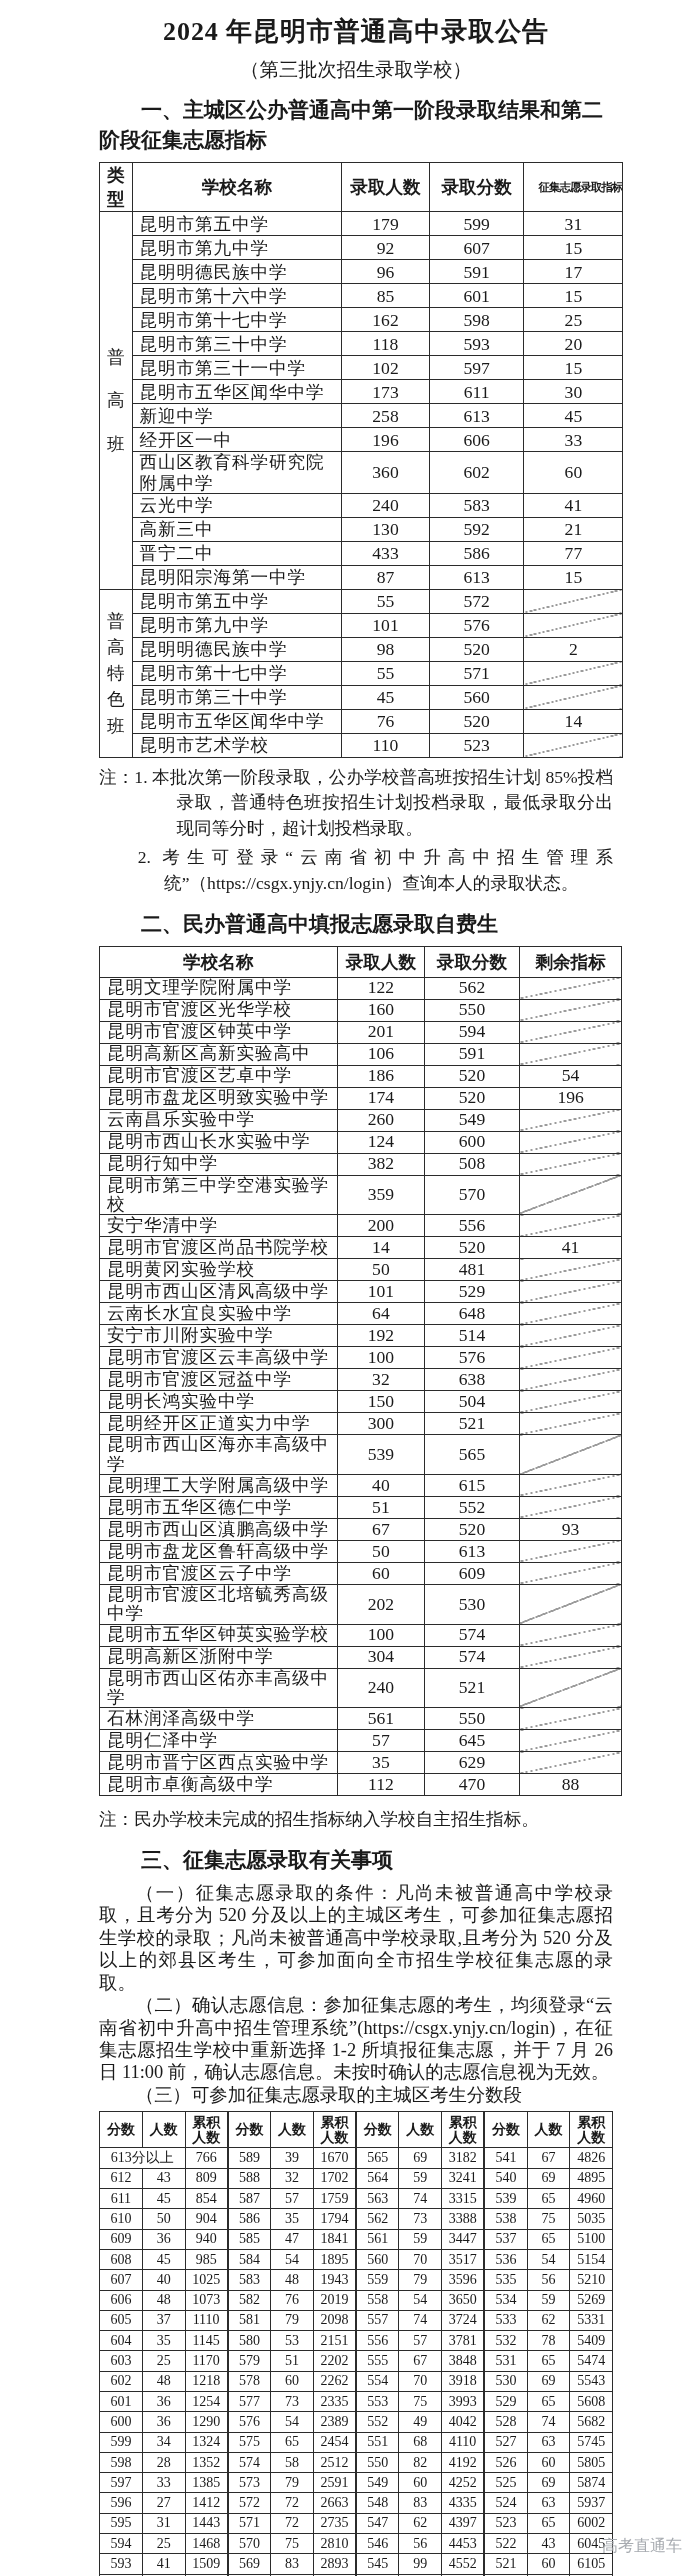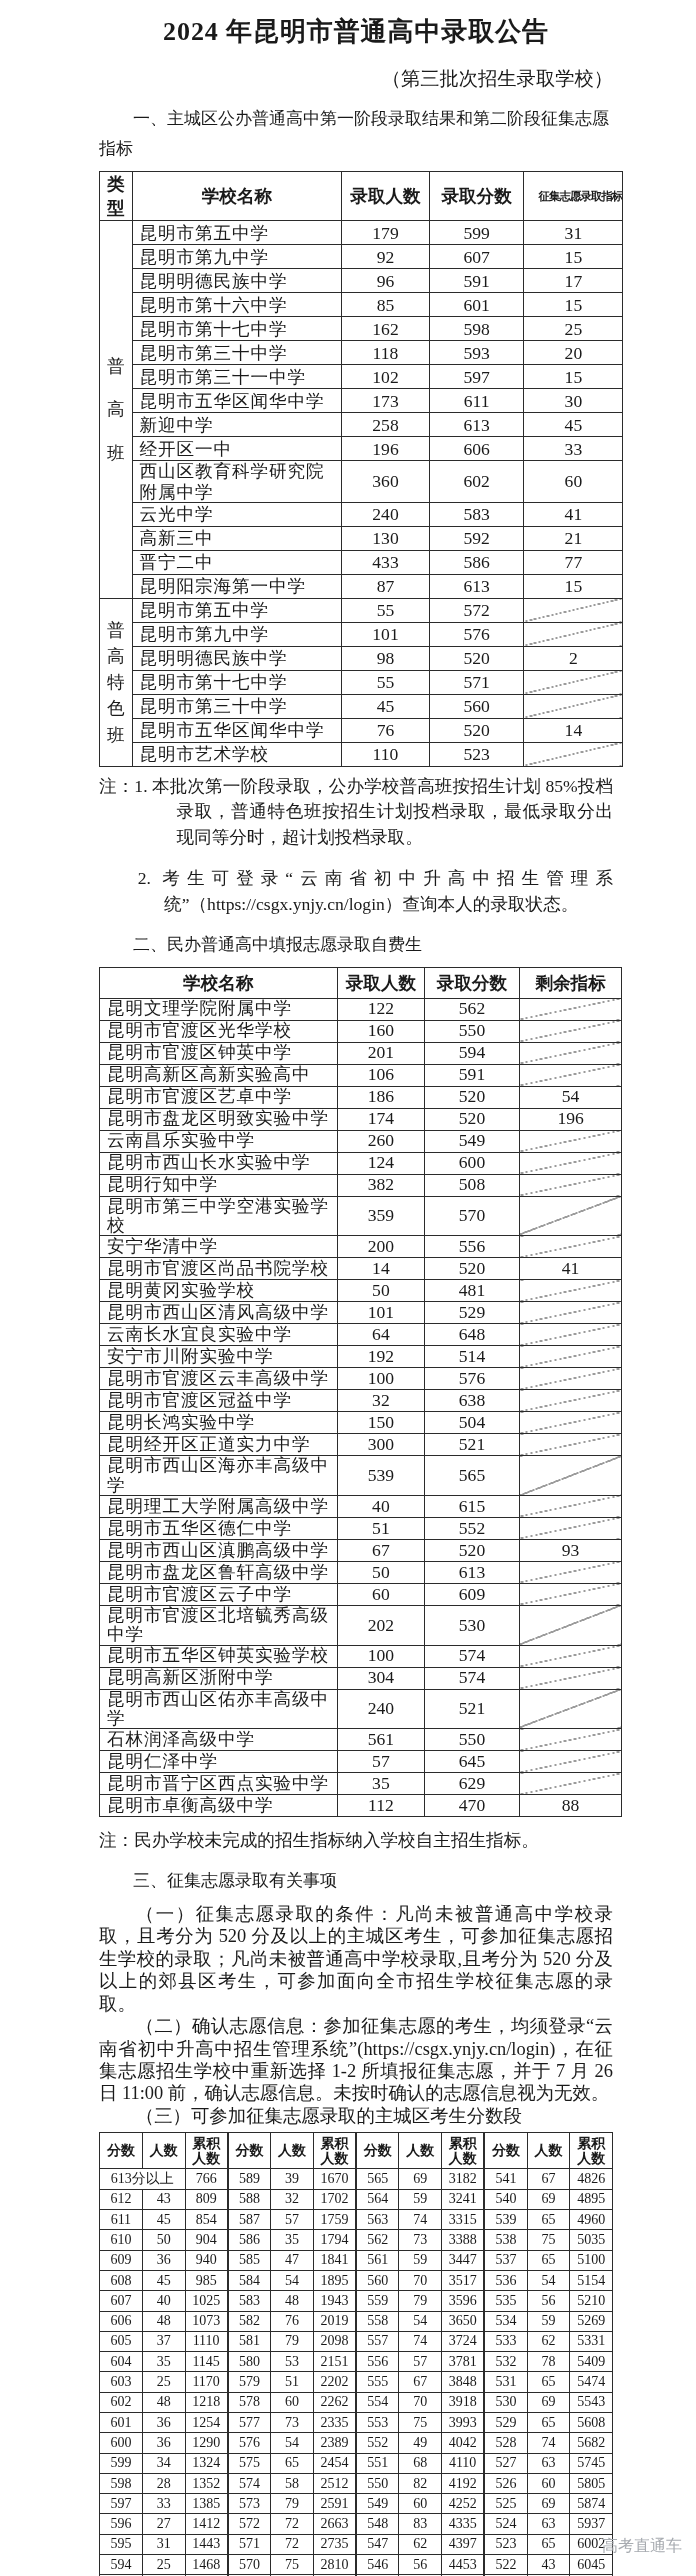--- a/index.html
+++ b/index.html
@@ -2,23 +2,23 @@
 <html style="font-size:14px"><head>
 <meta charset="utf-8">
 <style>
   html,body{margin:0;padding:0;background:#ffffff;}
   body{width:696px;height:2576px;overflow:hidden;position:relative;
        font-family:"Liberation Serif","DejaVu Serif",serif;color:#1a1a1a;}
   .page{position:absolute;left:0;top:0;width:696px;height:2576px;}
   .content{margin:0 83px 0 99px;width:514px;}
 
   .doc-title{margin-top:14px;text-align:center;font-size:26px;font-weight:bold;letter-spacing:0.9px;}
-  .doc-subtitle{margin-top:16px;text-align:right;font-size:19.3px;}
-
-  .sec-heading{font-size:17px;font-weight:normal;line-height:30px;text-indent:2em;margin:12.3px 0 7px 0;}
+  .doc-subtitle{margin-top:7px;text-align:center;font-size:19.3px;}
+
+  .sec-heading{font-size:21px;font-weight:bold;line-height:30px;text-indent:2em;margin:12.3px 0 7px 0;}
 
   table{border-collapse:collapse;table-layout:fixed;width:100%;padding-left:11px;}
   td,th{border:0.9px solid #2b2b2b;text-align:center;vertical-align:middle;
         padding:0 1.8px;overflow:hidden;}
   .t1,.t2,.t3{border:1.8px solid #1a1a1a;}
   th{font-weight:bold;}
 
   .t1 th{height:35px;font-size:17.6px;}
   .t1 td{height:23px;font-size:17.6px;line-height:1.15;}
   .t1 .c-type{width:28px;}
@@ -38,21 +38,21 @@
   .t2 td{height:21px;font-size:17.6px;line-height:1.1;}
   .t2 .c-name{width:233px;}
   .t2 .c-num{width:83px;}
   .t2 .c-score{width:90px;}
   .t2 .c-quota{width:98px;}
 
   .diag{background-image:linear-gradient(to bottom right,
         transparent 49.4%, #3a3a3a 49.4%, #3a3a3a 50.6%, transparent 50.6%);}
 
   .note{font-size:17.6px;line-height:25.5px;text-align:justify;}
-  .note-first{margin:7px 0 16px 0;padding-left:4.4em;text-indent:-4.4em;}
+  .note-first{margin:7px 0 4px 0;padding-left:4.4em;text-indent:-4.4em;}
   .note-more{margin:0 0 0 2.2em;padding-left:1.5em;text-indent:-1.5em;}
   .note-single{margin:11px 0 0 0;}
 
   .para{font-size:18.4px;line-height:22.4px;text-align:justify;text-indent:2em;margin:0;}
   .para-block{margin-top:1px;}
 
   .t3{margin-top:5.3px;}
   .t3 th{height:35px;font-size:14px;line-height:1.1;padding:0;}
   .t3 td{height:19.3px;font-size:14px;padding:0;}
   .t3 .gsep{border-left:2.6px double #2b2b2b;}

